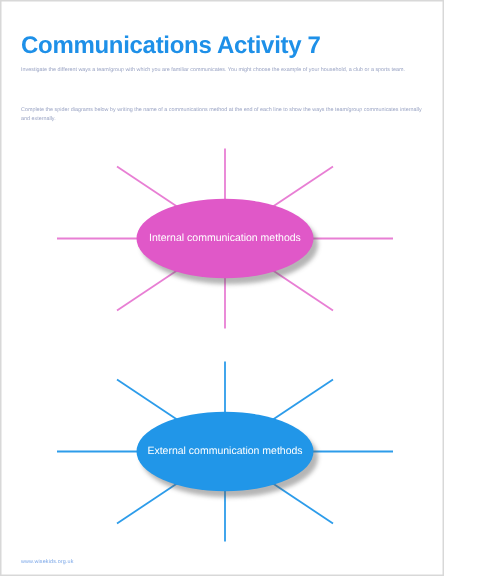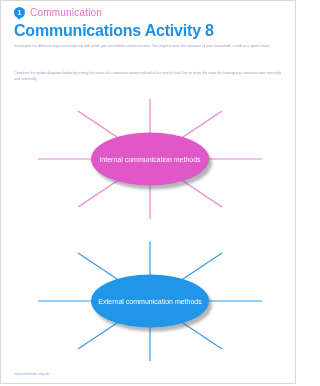--- a/index.html
+++ b/index.html
@@ -106,28 +106,22 @@
     font-size:3.6px;
     color:#7ba7e8;
     letter-spacing:.1px;
   }
 </style>
 </head>
 <body>
 
 <div class="page">
 
-  <div class="eyebrow">
-    <span class="badge">
-      <span>1</span>
-    </span>
-    <span class="eyebrow-label">Communication</span>
-  </div>
 
-  <div class="title">Communications Activity 8</div>
+  <div class="title">Communications Activity 7</div>
 
   <div class="para p1">Investigate the different ways a team/group with which you are familiar communicates. You might choose the example of your household, a club or a sports team.</div>
   <div class="para p2">Complete the spider diagrams below by writing the name of a communications method at the end of each line to show the ways the team/group communicates internally and externally.</div>
 
   <div class="spider pink">
     <div class="spokes">
       <svg viewBox="0 0 238 124" xmlns="http://www.w3.org/2000/svg">
         <g stroke="#E87FD4" stroke-width="1.2" fill="none">
           <line x1="119" y1="62" x2="119" y2="2"></line>
           <line x1="119" y1="62" x2="119" y2="122"></line>

